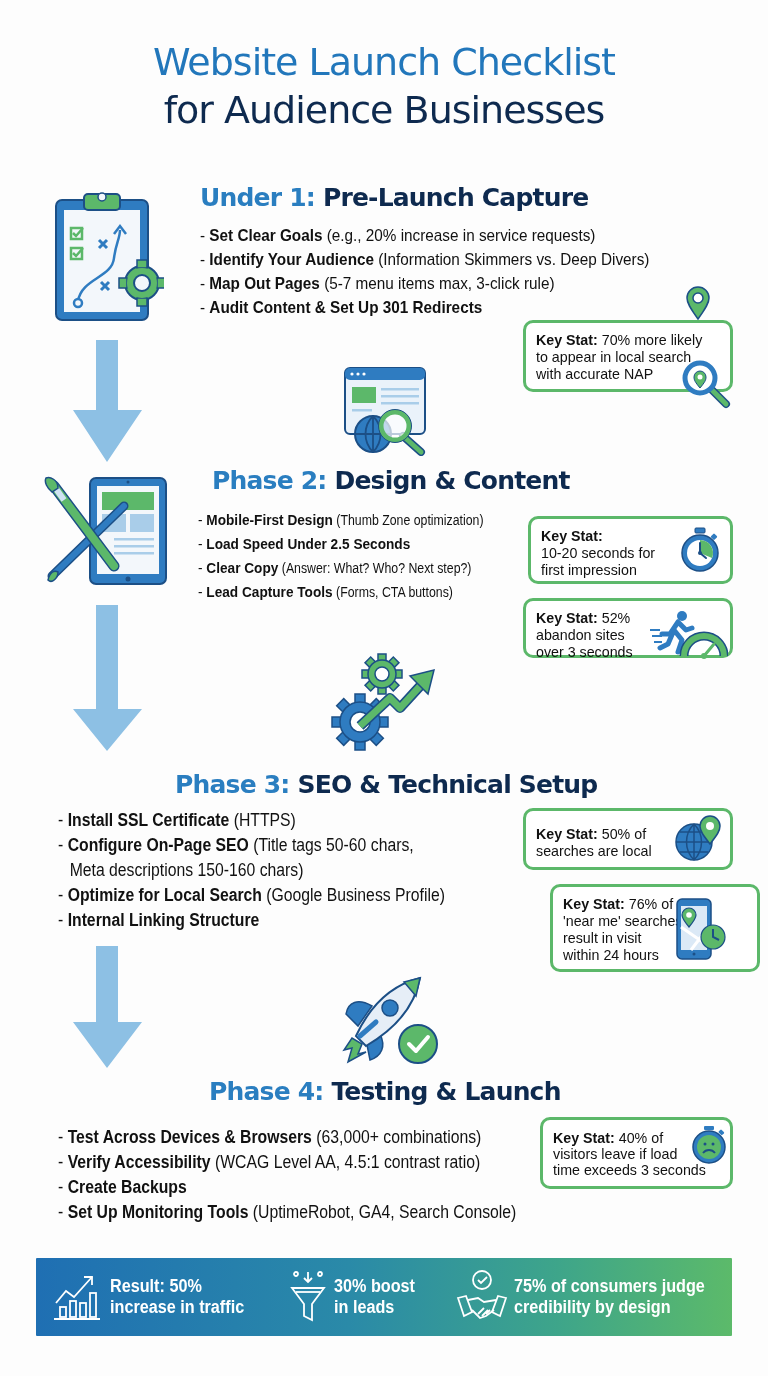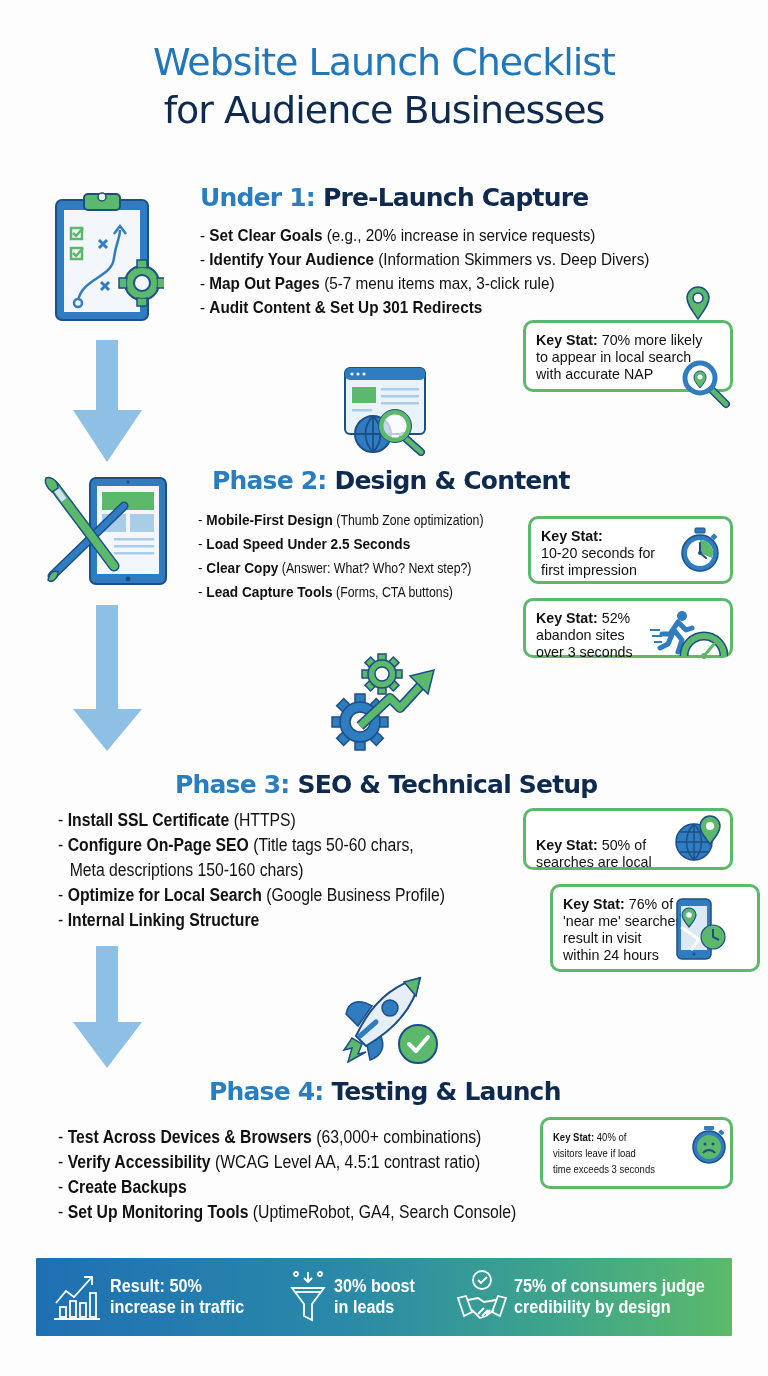--- a/index.html
+++ b/index.html
@@ -239,21 +239,21 @@
   <span class="name">SEO &amp; Technical Setup</span>
 </div>
 
 <ul class="items items-p3" style="left:58px;top:808px;">
   <li>- <span class="b">Install SSL Certificate</span><span> (HTTPS)</span></li>
   <li>- <span class="b">Configure On-Page SEO</span><span> (Title tags 50-60 chars,</span><span class="indent">Meta descriptions 150-160 chars)</span></li>
   <li>- <span class="b">Optimize for Local Search</span><span> (Google Business Profile)</span></li>
   <li>- <span class="b">Internal Linking Structure</span><span></span></li>
 </ul>
 
-<div class="stat" style="left:523px;top:808px;width:210px;height:62px;padding-top:25px;">
+<div class="stat" style="left:523px;top:808px;width:210px;height:62px;padding-top:14px;">
   <span class="txt"><span class="k">Key Stat:</span><span> 50% of</span></span>
   <span class="txt">searches are local</span>
 </div>
 <div class="abs" style="left:672px;top:812px;">
   <svg width="52" height="52" viewBox="0 0 52 52">
     <circle cx="22" cy="30" r="18" fill="#2f7cc1" stroke="#1c4f86" stroke-width="1.5"></circle>
     <path d="M4 30 H40 M22 12 V48 M22 12 C 12 22, 12 38, 22 48 M22 12 C 32 22, 32 38, 22 48 M8 20 H36 M8 40 H36" fill="none" stroke="#1c4f86" stroke-width="1.5"></path>
     <path d="M38 32 C 31 23, 28 19, 28 14 A 10 10 0 0 1 48 14 C 48 19, 45 23, 38 32 Z" fill="#5cb86a" stroke="#1c4f86" stroke-width="1.5"></path>
     <circle cx="38" cy="14" r="4" fill="#fff"></circle>
   </svg>
@@ -303,21 +303,21 @@
   <span class="name">Testing &amp; Launch</span>
 </div>
 
 <ul class="items items-p4" style="left:58px;top:1125px;">
   <li>- <span class="b">Test Across Devices &amp; Browsers</span><span> (63,000+ combinations)</span></li>
   <li>- <span class="b">Verify Accessibility</span><span> (WCAG Level AA, 4.5:1 contrast ratio)</span></li>
   <li>- <span class="b">Create Backups</span><span></span></li>
   <li>- <span class="b">Set Up Monitoring Tools</span><span> (UptimeRobot, GA4, Search Console)</span></li>
 </ul>
 
-<div class="stat" style="left:540px;top:1117px;width:193px;height:72px;font-size:10px;line-height:16px;padding-top:10px;">
+<div class="stat" style="left:540px;top:1117px;width:193px;height:72px;font-size:15px;line-height:16px;padding-top:10px;">
   <span class="txt"><span class="k">Key Stat:</span><span> 40% of</span></span>
   <span class="txt">visitors leave if load</span>
   <span class="txt">time exceeds 3 seconds</span>
 </div>
 <div class="abs" style="left:690px;top:1125px;">
   <svg width="38" height="40" viewBox="0 0 38 40">
     <rect x="14" y="1" width="10" height="4" rx="1" fill="#2f7cc1"></rect>
     <rect x="29" y="5" width="5" height="4" rx="1" fill="#2f7cc1" transform="rotate(45 31 7)"></rect>
     <circle cx="19" cy="22" r="16" fill="#2f7cc1" stroke="#1c4f86" stroke-width="1.5"></circle>
     <circle cx="19" cy="22" r="12" fill="#5cb86a"></circle>

